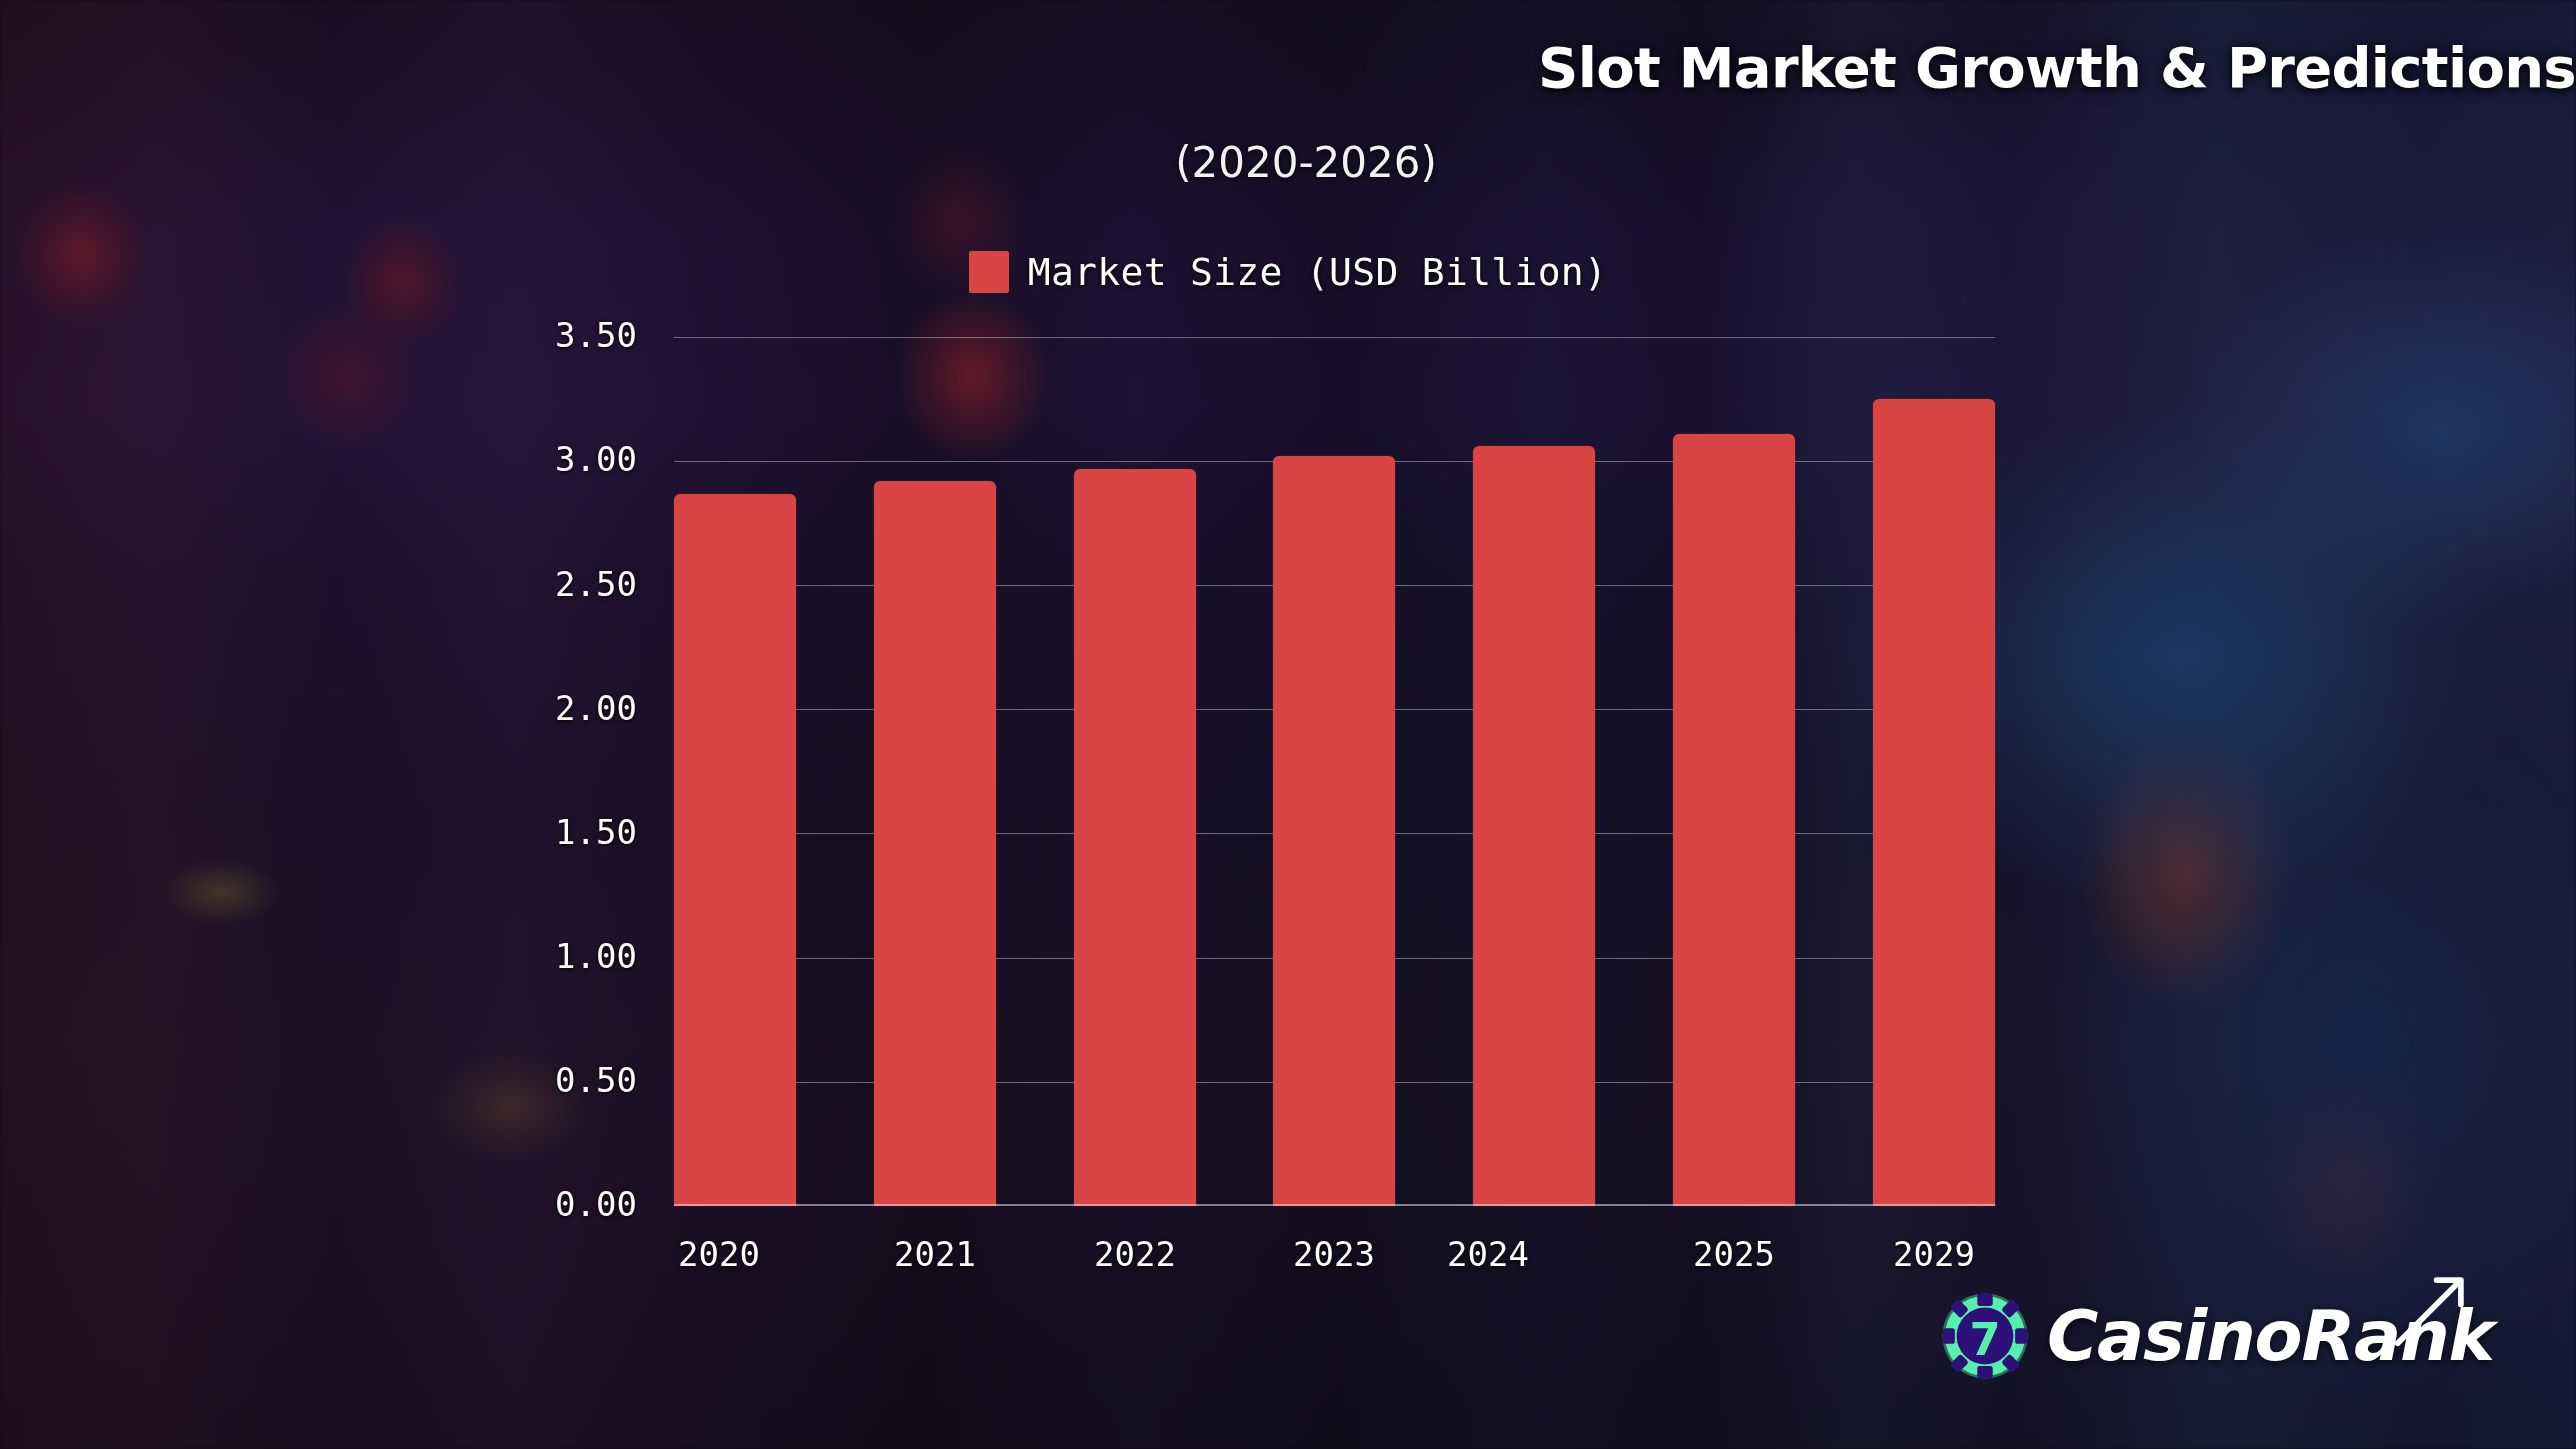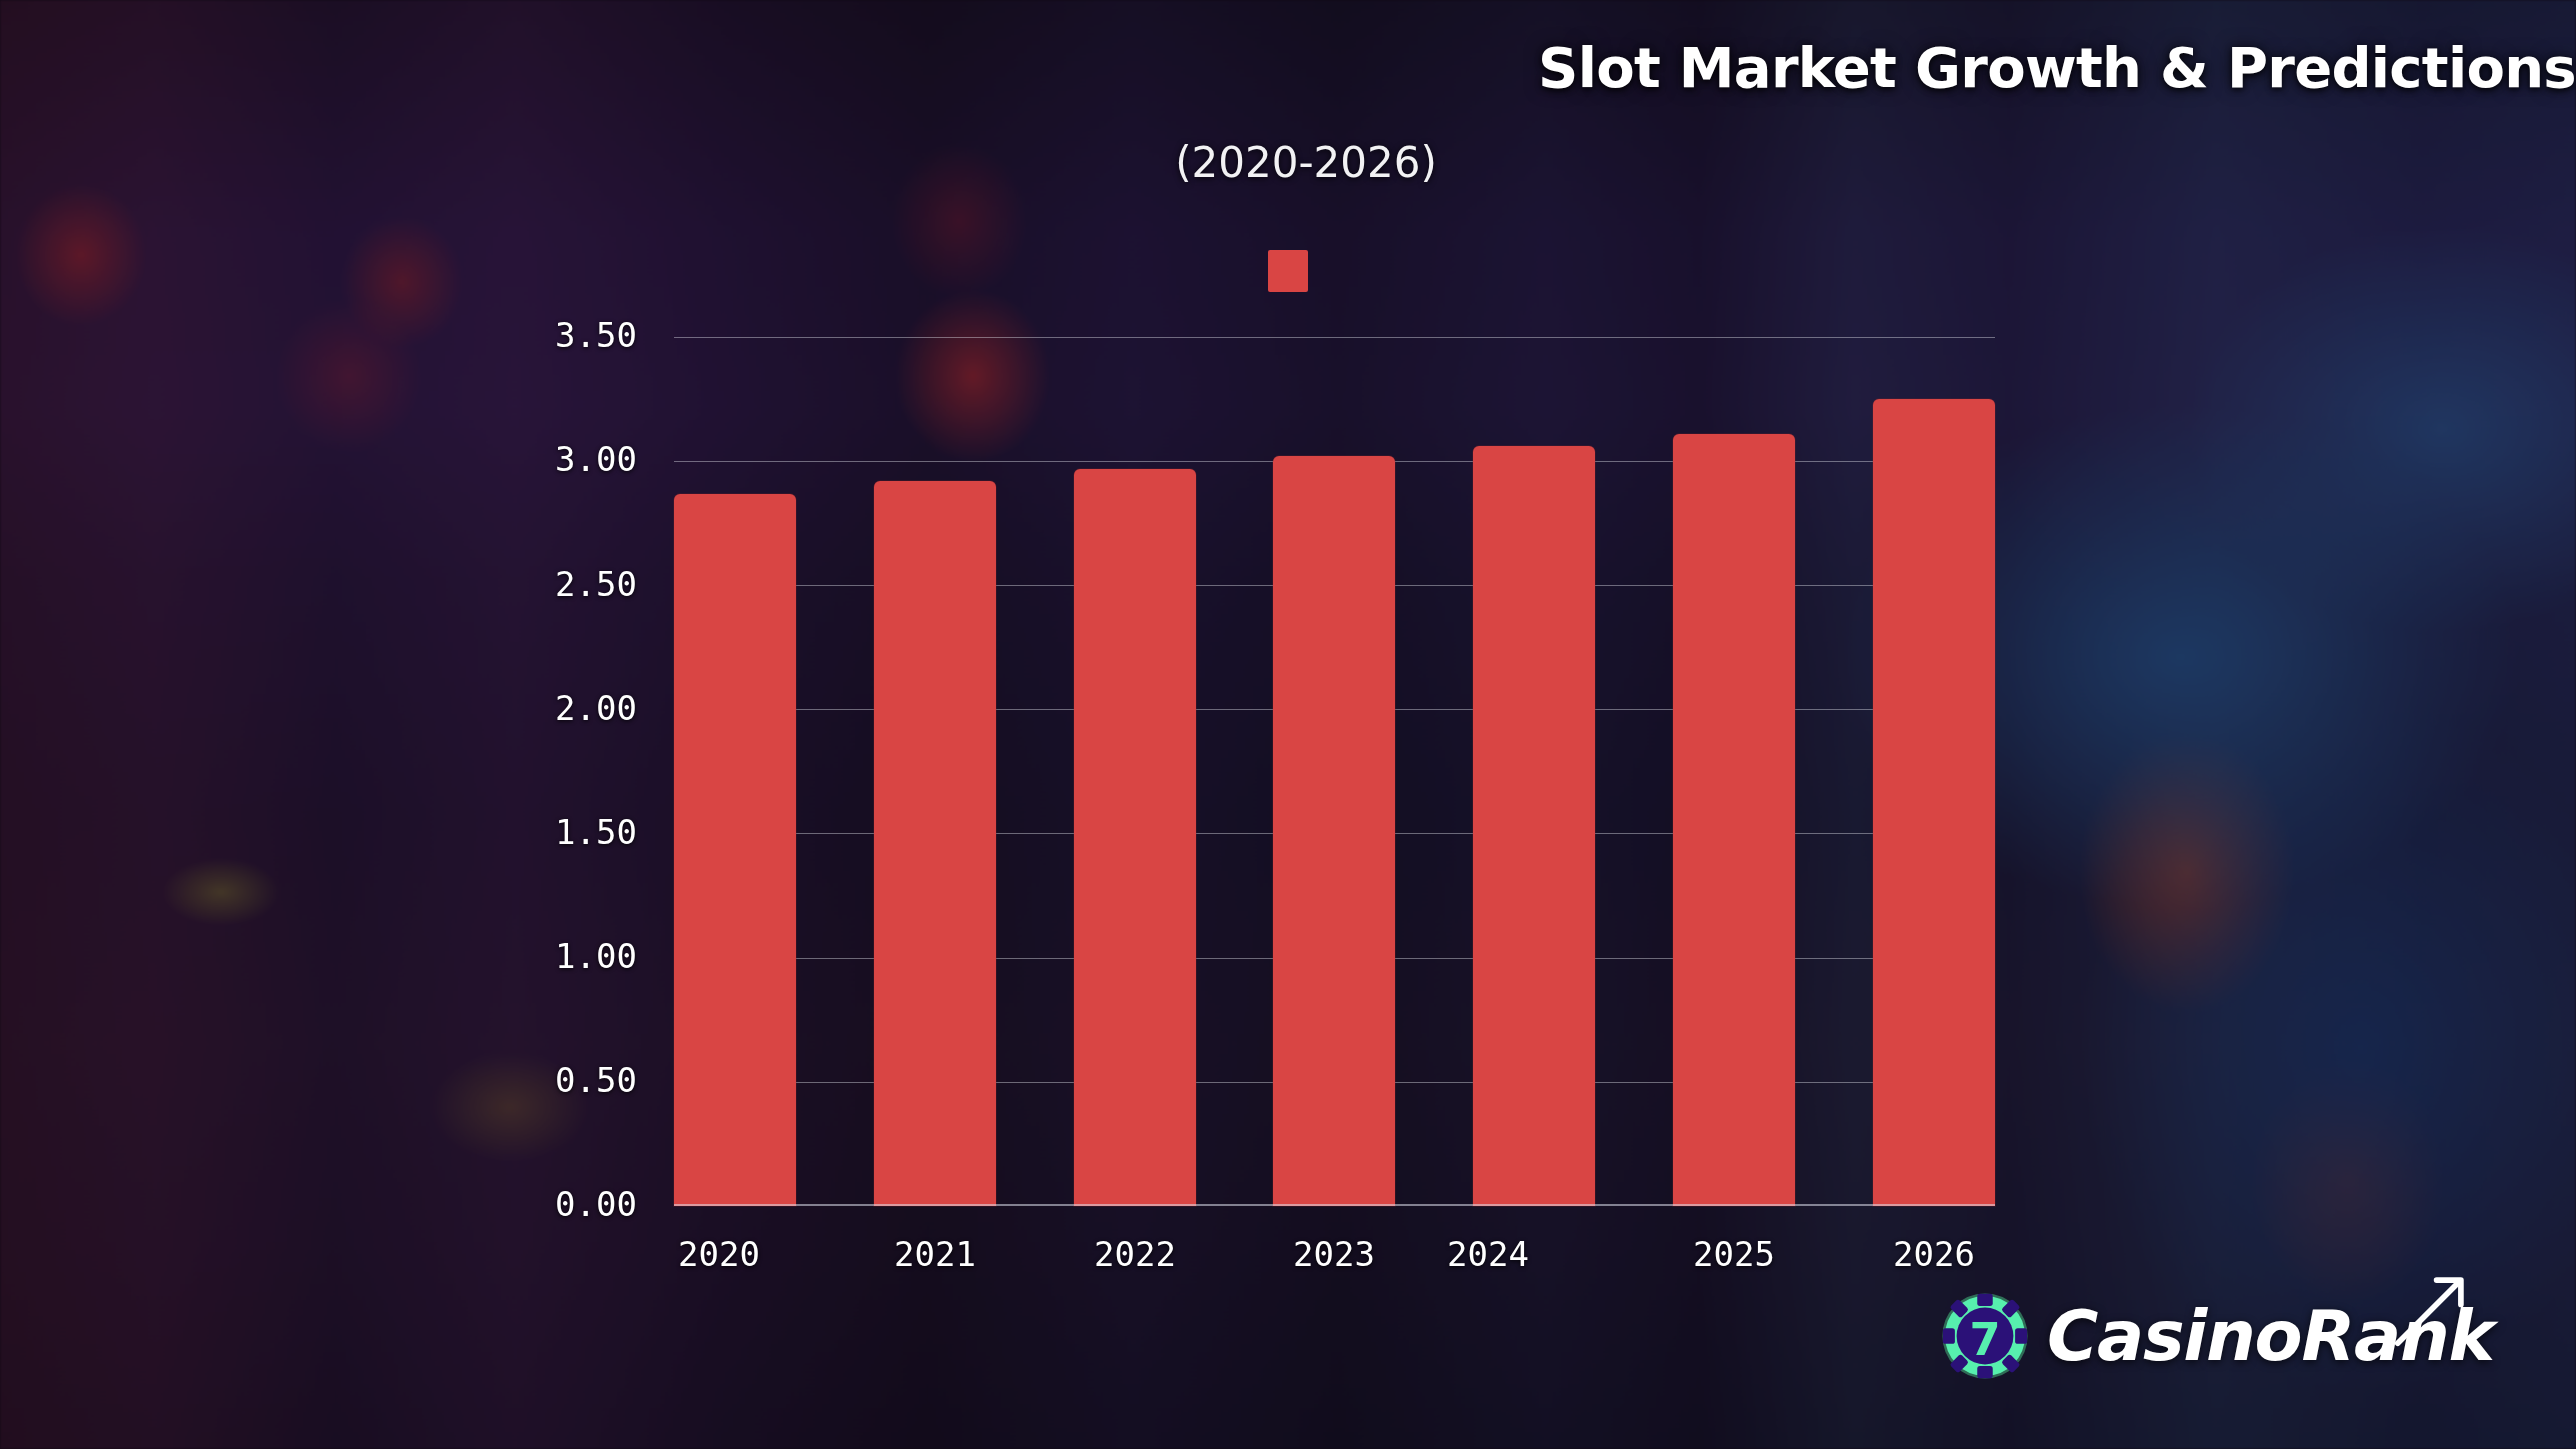--- a/index.html
+++ b/index.html
@@ -136,40 +136,41 @@
 <body>
 
 <div id="bg-photo"></div>
 <div id="bg-scrim"></div>
 
 <div id="chart-title">Slot Market Growth &amp; Predictions</div>
 <div id="chart-subtitle">(2020-2026)</div>
 
 <div id="legend">
   <div class="legend-swatch" style="background: rgb(217, 69, 68);"></div>
+  <div class="legend-label">Market Size (USD Billion)</div>
 </div>
 
 <div id="yticks">
     <div class="ytick" style="top: 1184px;">0.00</div>
     <div class="ytick" style="top: 1060px;">0.50</div>
     <div class="ytick" style="top: 936px;">1.00</div>
     <div class="ytick" style="top: 812px;">1.50</div>
     <div class="ytick" style="top: 688px;">2.00</div>
     <div class="ytick" style="top: 564px;">2.50</div>
     <div class="ytick" style="top: 439px;">3.00</div>
     <div class="ytick" style="top: 315px;">3.50</div>
   </div>
 <div id="xticks">
     <div class="xtick" style="left: 632px;">2020</div>
     <div class="xtick" style="left: 848px;">2021</div>
     <div class="xtick" style="left: 1048px;">2022</div>
     <div class="xtick" style="left: 1247px;">2023</div>
     <div class="xtick" style="left: 1401px;">2024</div>
     <div class="xtick" style="left: 1647px;">2025</div>
-    <div class="xtick" style="left: 1847px;">2026</div>
+    <div class="xtick" style="left: 1847px;">2029</div>
   </div>
 
 <div id="plot">
   <div id="gridlines">
       <div class="gridline" style="top: 869px; opacity: 0;"></div>
       <div class="gridline" style="top: 745px;"></div>
       <div class="gridline" style="top: 621px;"></div>
       <div class="gridline" style="top: 496px;"></div>
       <div class="gridline" style="top: 372px;"></div>
       <div class="gridline" style="top: 248px;"></div>

